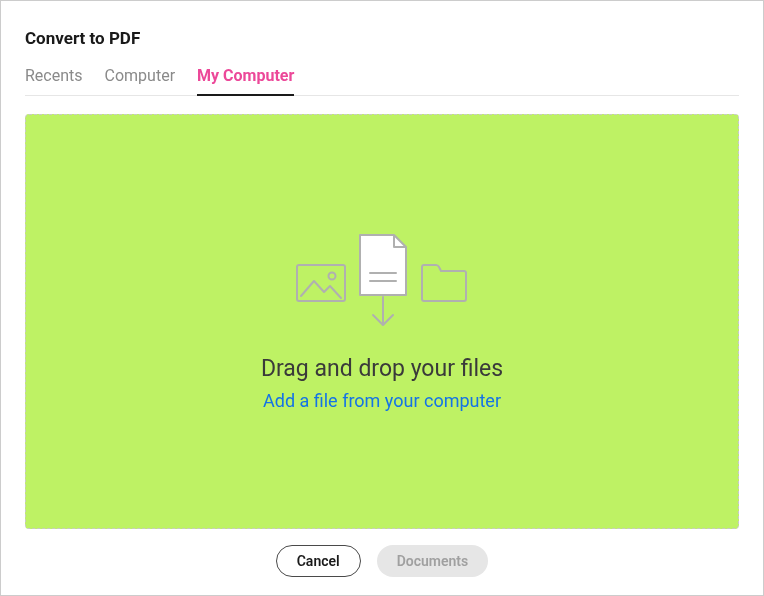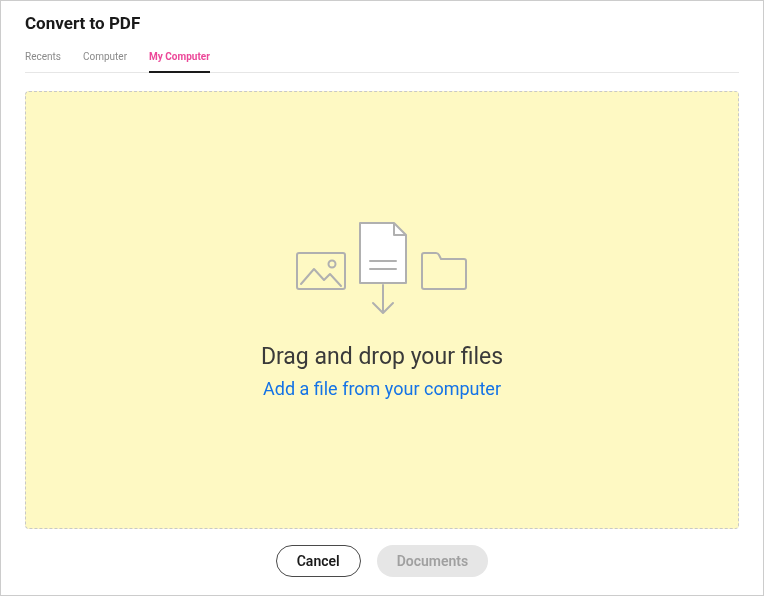--- a/index.html
+++ b/index.html
@@ -9,39 +9,39 @@
     }
     body {
       font-family: -apple-system, BlinkMacSystemFont, "Segoe UI", Roboto, Arial, sans-serif;
       background: #fff;
       width: 764px;
       height: 596px;
       border: 1px solid #ccc;
       overflow: hidden;
     }
     .container {
-      padding: 12px 24px 18px 24px;
+      padding: 27px 24px 18px 24px;
       height: 100%;
       display: flex;
       flex-direction: column;
     }
     .title {
       font-size: 17px;
       font-weight: 700;
       color: #1a1a1a;
       margin-bottom: 18px;
     }
     .tabs {
       display: flex;
       gap: 22px;
       border-bottom: 1px solid #e6e6e6;
       margin-bottom: 18px;
     }
     .tab {
-      font-size: 10px;
+      font-size: 16px;
       color: #8a8a8a;
       padding-bottom: 10px;
       cursor: pointer;
       position: relative;
     }
     .tab.active {
       color: #ec4899;
       font-weight: 700;
     }
     .tab.active::after {
@@ -54,21 +54,21 @@
       background: #1a1a1a;
     }
     .dropzone {
       flex: 1;
       border: 1px dashed #c8c8c8;
       border-radius: 4px;
       display: flex;
       flex-direction: column;
       align-items: center;
       justify-content: center;
-      background: #fef9c3;
+      background: #bef264;
     }
     .icons-row {
       display: flex;
       align-items: center;
       justify-content: center;
       gap: 8px;
       margin-bottom: 18px;
     }
     .main-text {
       font-size: 23px;

